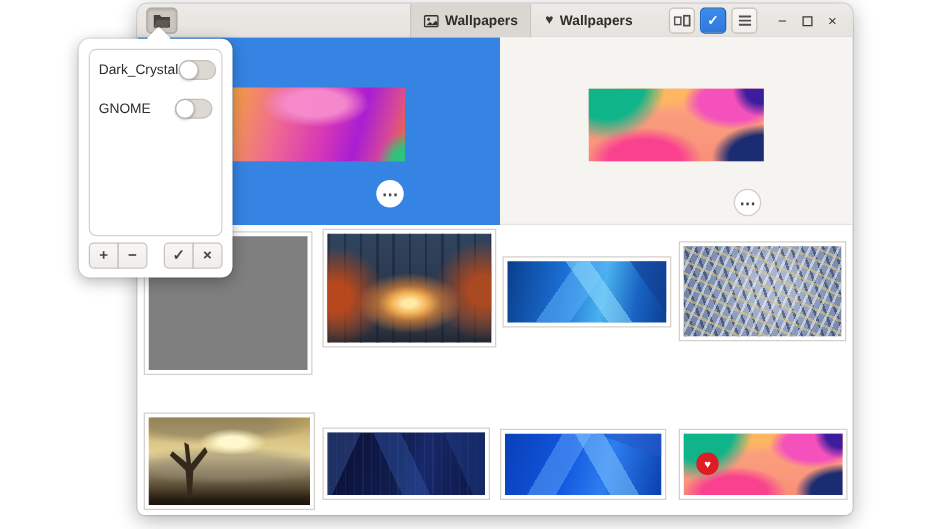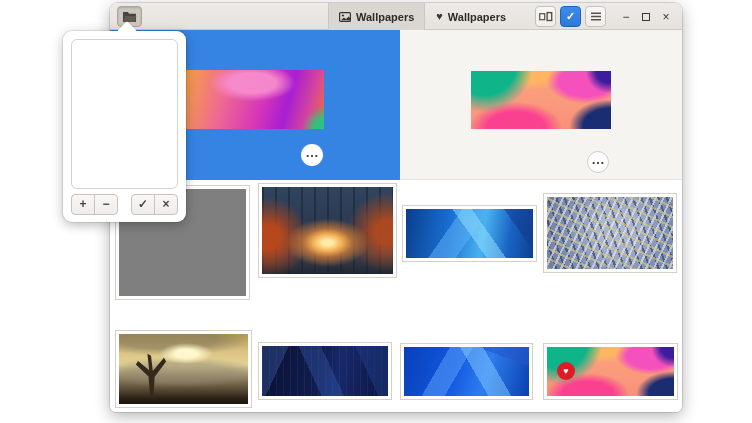--- a/index.html
+++ b/index.html
@@ -227,20 +227,32 @@
         <span class="fav-badge">
           <span>♥</span>
         </span>
       </div>
     </div>
   </div>
 </div>
 
 <div class="popover">
   <div class="folder-list">
+    <div class="prow">
+      <span class="fname">Dark_Crystal</span>
+      <span class="switch" data-on="false">
+          <span class="knob"></span>
+        </span>
+    </div>
+    <div class="prow">
+      <span class="fname">GNOME</span>
+      <span class="switch" data-on="false">
+          <span class="knob"></span>
+        </span>
+    </div>
   </div>
   <div class="pop-footer">
     <div class="pair">
       <div class="pbtn">+</div>
       <div class="pbtn">−</div>
     </div>
     <div class="pair">
       <div class="pbtn">✓</div>
       <div class="pbtn">×</div>
     </div>

